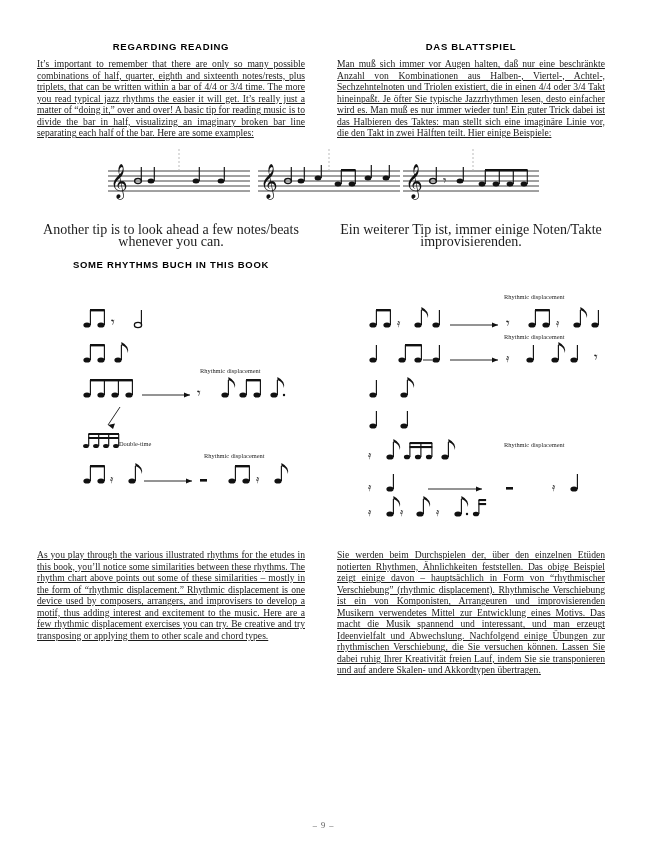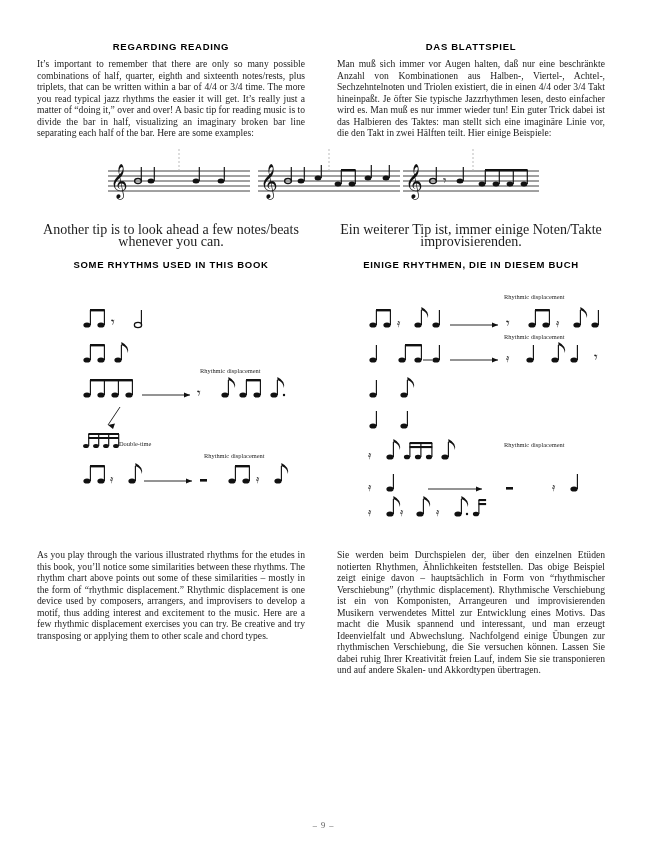--- a/index.html
+++ b/index.html
@@ -37,20 +37,21 @@
   }
 
   
   .body-text {
     font-size: 9.6px;
     line-height: 11.55px;
     text-align: justify;
     text-justify: inter-word;
     color: #1c1c1c;
     hyphens: manual;
+    text-decoration: underline;
   }
   .tip-line {
     font-size: 14px;
     line-height: 12px;
     color: #1c1c1c;
     text-align: center;
   }
 
   
   .music-label {
@@ -206,24 +207,23 @@
         <line class="stem" x1="124.3" y1="21" x2="124.3" y2="7"></line>
         <rect class="beam" x="82" y="6" width="42.6" height="2.3"></rect>
       </g>
     </svg>
   </div>
 
   <div class="col-left tip-line" style="top:224px;">Another tip is to look ahead a few notes/beats whenever you can.</div>
 
   <div class="col-right tip-line" style="top:224px;">Ein weiterer Tip ist, immer einige Noten/Takte improvisierenden.</div>
 
-  <div class="col-left sec-head" style="top:258px;">SOME RHYTHMS USED IN THIS BOOK</div>
+  <div class="col-left sec-head" style="top:258px;">SOME RHYTHMS BUCH IN THIS BOOK</div>
 
   <div class="col-right sec-head" style="top:258px;">
-    <div>EINIGE RHYTHMEN, DIE IN DIESEM BUCH</div>
   </div>
 
   <div class="staff-wrap" style="left:80px; top:303px;">
     <svg width="230" height="190" viewBox="0 0 230 190">
 
       <g>
         <ellipse class="nh" cx="7" cy="22" rx="3.6" ry="2.6"></ellipse>
         <ellipse class="nh" cx="21" cy="22" rx="3.6" ry="2.6"></ellipse>
         <line class="stem" x1="10.4" y1="22" x2="10.4" y2="7"></line>
         <line class="stem" x1="24.4" y1="22" x2="24.4" y2="7"></line>

